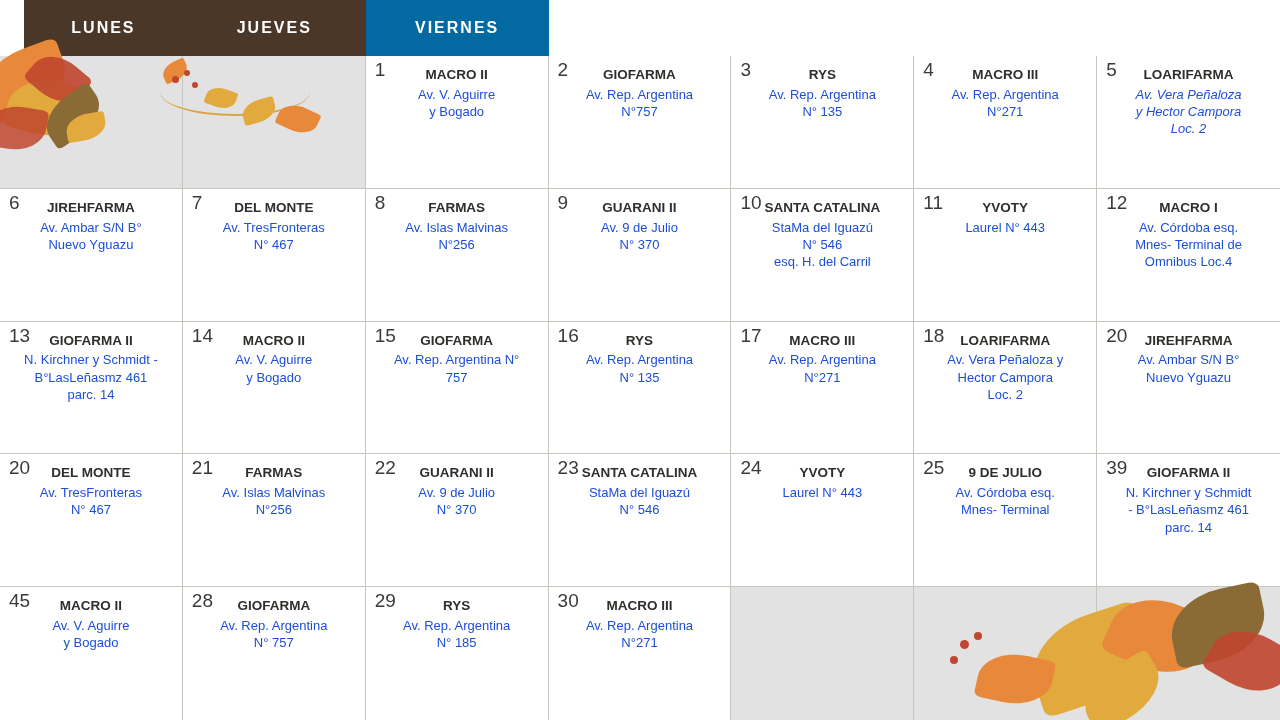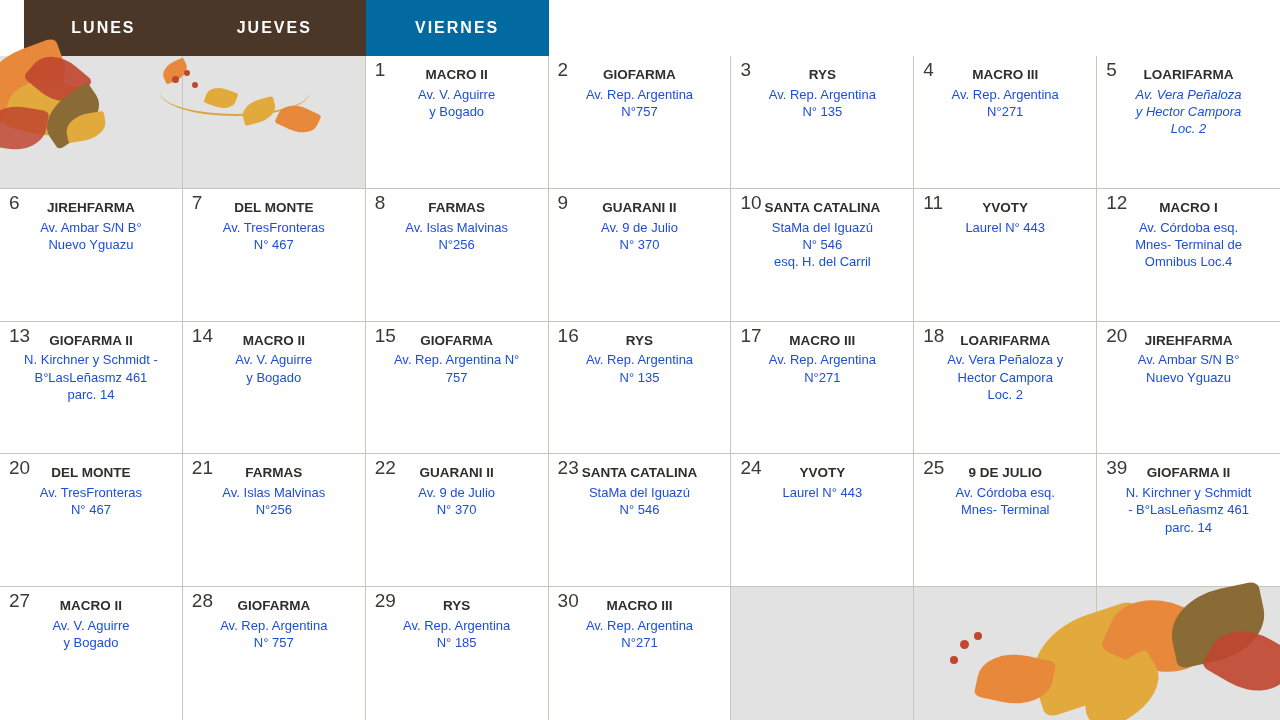--- a/index.html
+++ b/index.html
@@ -330,21 +330,21 @@
       <div class="day-cell lastcol">
         <div class="day-num">39</div>
         <div class="event">
           <div class="event-name">GIOFARMA II</div>
           <div class="event-addr" style="white-space: pre-line;">N. Kirchner y Schmidt
 - B°LasLeñasmz 461
 parc. 14</div>
         </div>
       </div>
       <div class="day-cell">
-        <div class="day-num">27</div>
+        <div class="day-num">45</div>
         <div class="event">
           <div class="event-name">MACRO II</div>
           <div class="event-addr" style="white-space: pre-line;">Av. V. Aguirre
 y Bogado</div>
         </div>
       </div>
       <div class="day-cell">
         <div class="day-num">28</div>
         <div class="event">
           <div class="event-name">GIOFARMA</div>

